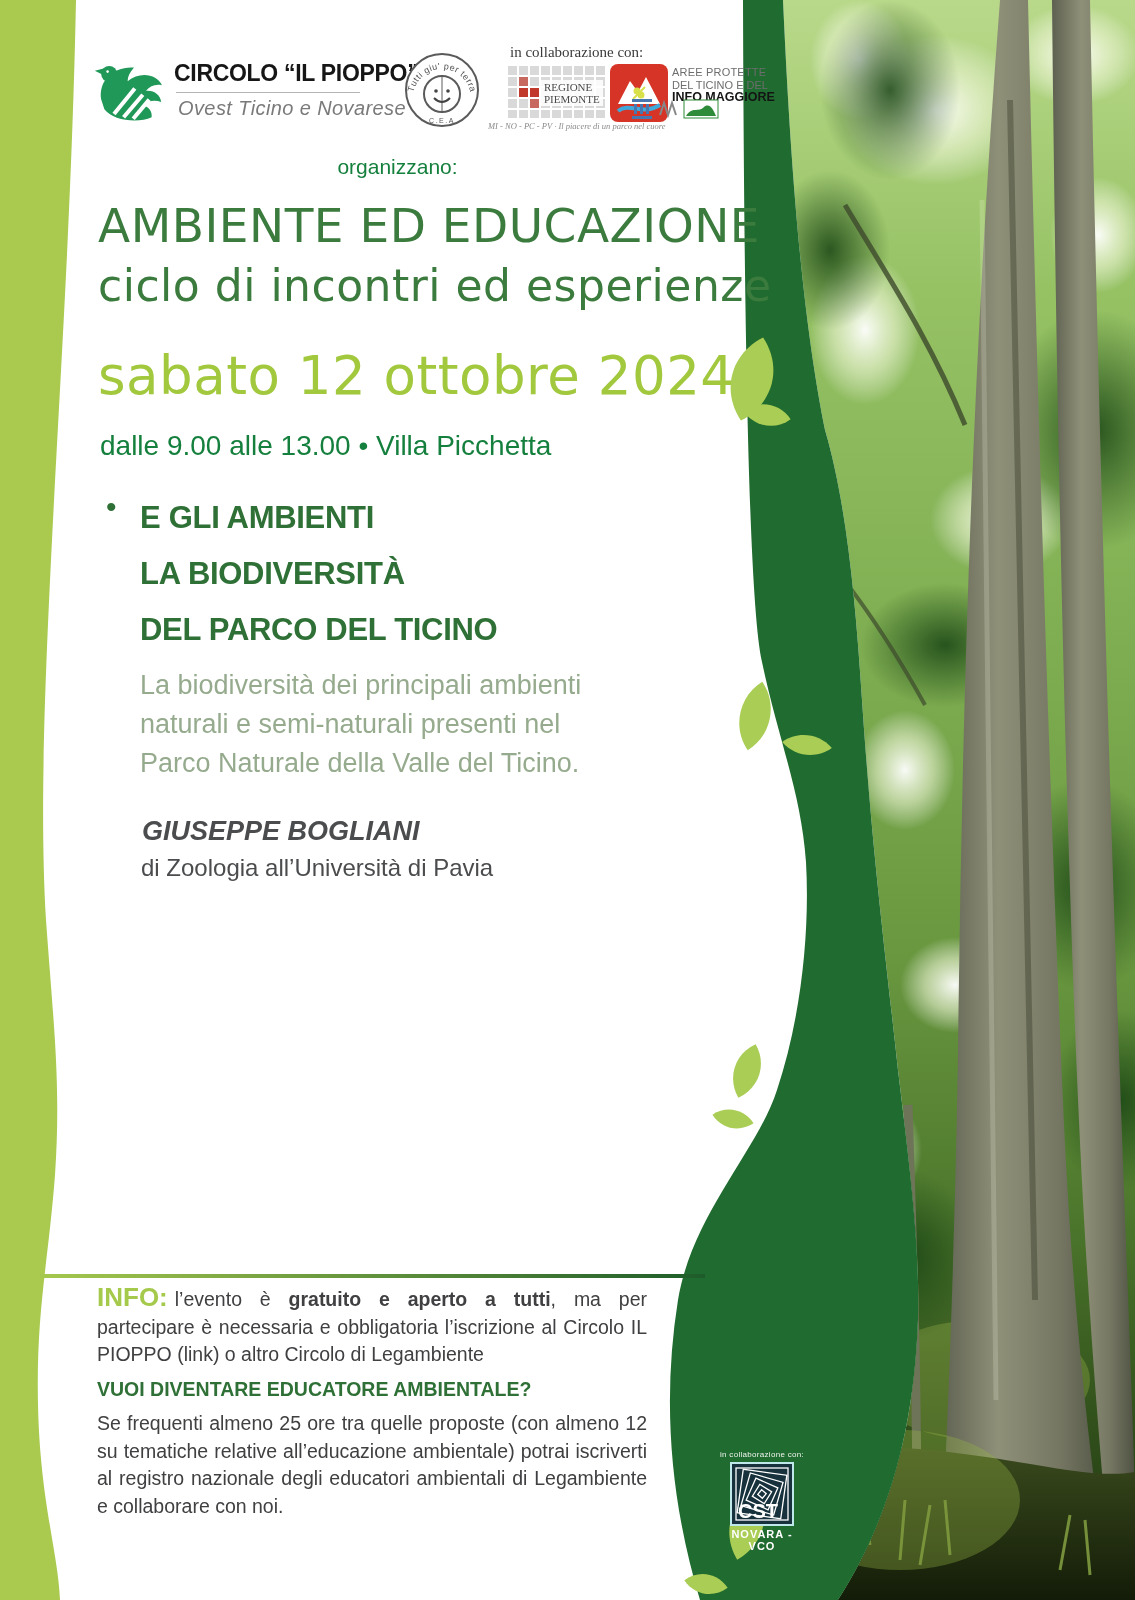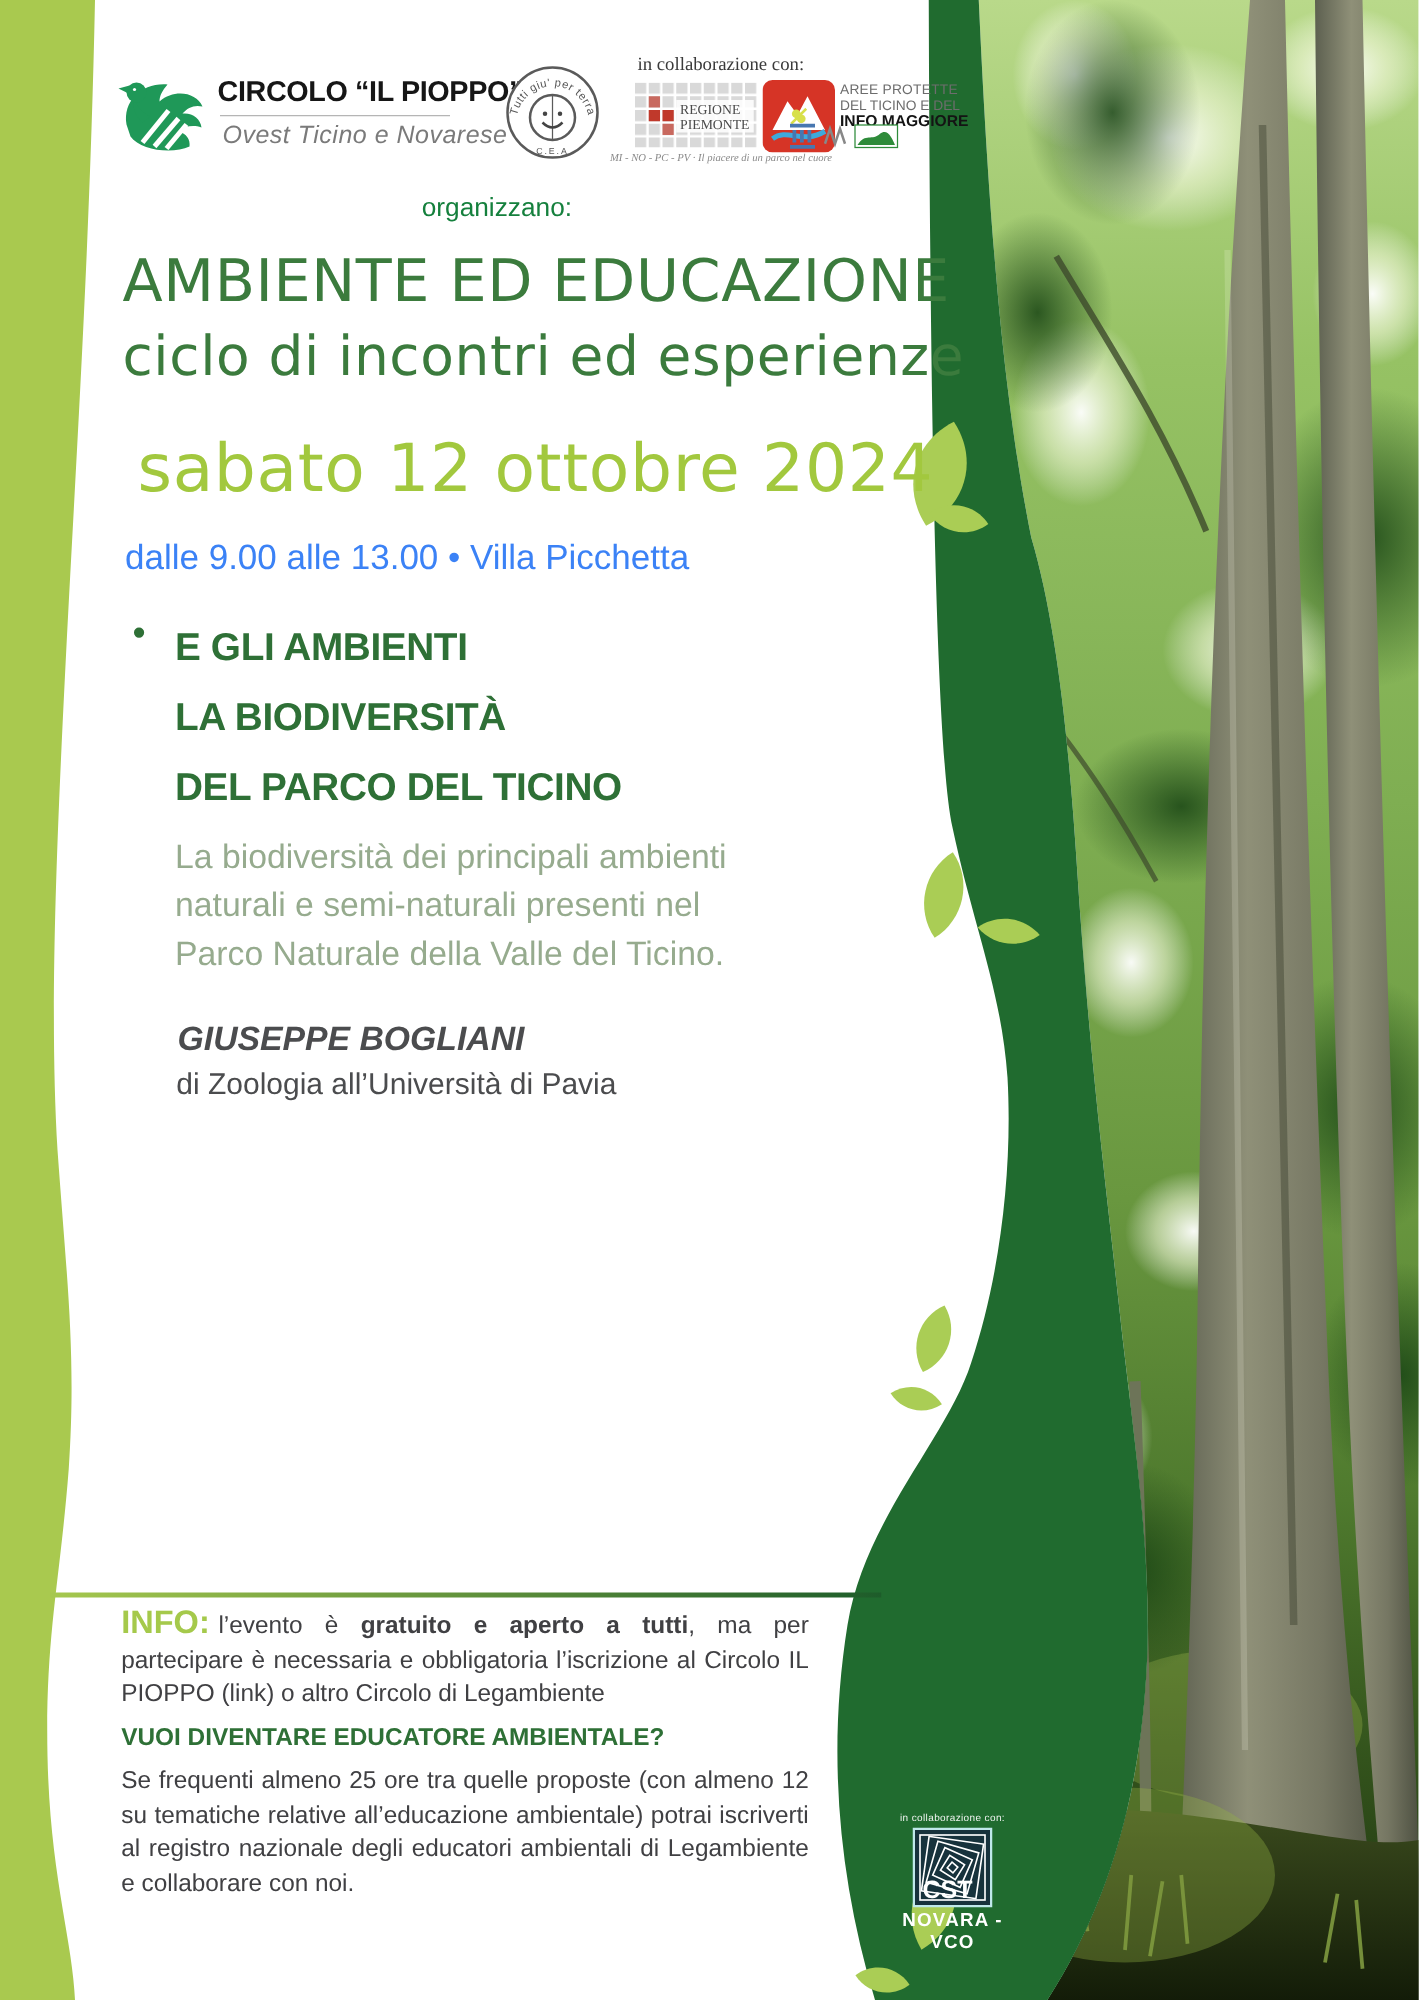--- a/index.html
+++ b/index.html
@@ -32,22 +32,22 @@
       font-style:italic;font-size:8.5px;color:#8a8a8a;z-index:5;white-space:nowrap;}
 
   
   #organizzano{left:95px;top:155px;width:605px;text-align:center;font-size:21px;
       color:#15803d;z-index:5;}
   #title1{left:98px;top:198px;font-size:47px;color:#3b7b3d;letter-spacing:0.5px;z-index:5;
       font-family:"DejaVu Sans", sans-serif;white-space:nowrap;}
   #title2{left:98px;top:260px;font-size:44px;color:#3b7b3d;letter-spacing:0.5px;z-index:5;
       font-family:"DejaVu Sans", sans-serif;white-space:nowrap;}
   #event-date{left:98px;top:345px;font-size:53px;color:#a2c83e;letter-spacing:0.5px;z-index:5;
-      font-family:"DejaVu Sans", sans-serif;white-space:nowrap;margin-left:12px;}
-  #time-place{left:100px;top:430px;font-size:28px;color:#3b82f6;z-index:5;white-space:nowrap;}
+      font-family:"DejaVu Sans", sans-serif;white-space:nowrap;}
+  #time-place{left:100px;top:430px;font-size:28px;color:#15803d;z-index:5;white-space:nowrap;}
 
   #talk-title{left:106px;top:490px;z-index:5;}
   #talk-title .row{display:flex;}
   #talk-title .dot{font-size:30px;color:#2e7036;width:34px;}
   #talk-title .lines{font-size:31px;font-weight:700;color:#2e7036;line-height:56px;
       letter-spacing:-0.3px;white-space:nowrap;}
   #talk-desc{left:140px;top:666px;font-size:27px;color:#96ab8e;line-height:39px;z-index:5;
       white-space:nowrap;}
   #speaker-name{left:142px;top:816px;font-size:27px;font-weight:700;font-style:italic;
       color:#4b4c4e;z-index:5;white-space:nowrap;}
@@ -60,21 +60,21 @@
   #info-block p{margin:0 0 7px 0;text-align:justify;}
   .info-label{font-size:26px;font-weight:700;color:#a5c94b;margin-right:7px;}
   .bold-dark{font-weight:700;}
   .bold-green{font-weight:700;color:#2e7036;}
   .link-underline{text-decoration:underline;cursor:pointer;}
 
   
   #footer-collab{left:716px;top:1450px;width:92px;text-align:center;z-index:5;color:#ffffff;}
   #footer-collab .lbl{font-size:8px;letter-spacing:0.3px;opacity:.92;}
   #footer-collab svg{margin:3px auto 2px auto;}
-  #footer-collab .city{font-size:15px;font-weight:700;letter-spacing:1px;}
+  #footer-collab .city{font-size:11px;font-weight:700;letter-spacing:1px;}
 </style>
 </head>
 <body>
 
 <svg id="bg-art" viewBox="0 0 1135 1600" aria-hidden="true">
   <defs>
     <clipPath id="photoClip">
       <path d="M783,0 L1135,0 L1135,1600 L838,1600
                C888,1522 914,1432 918,1320
                C920,1245 910,1170 898,1070

